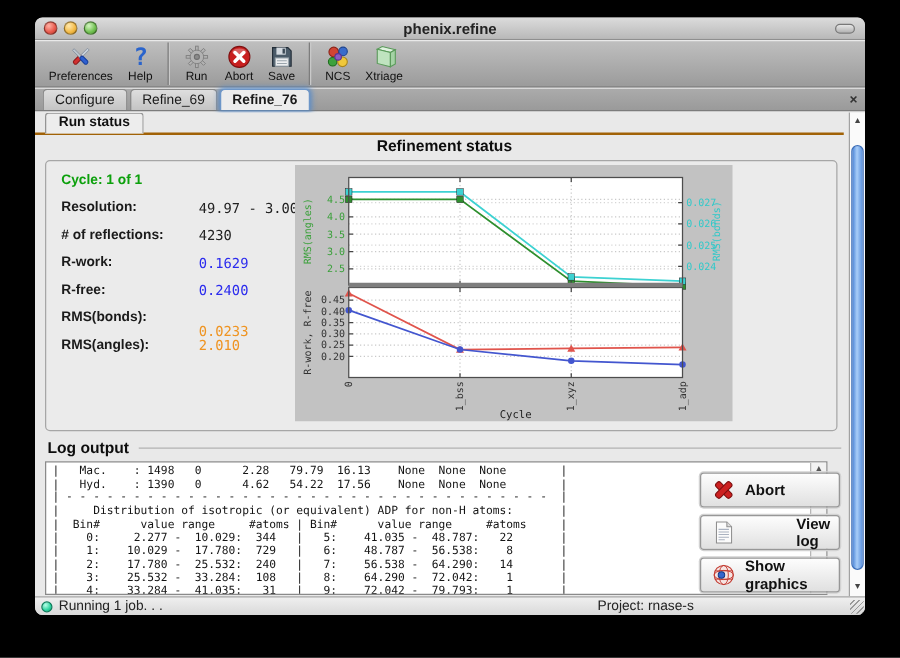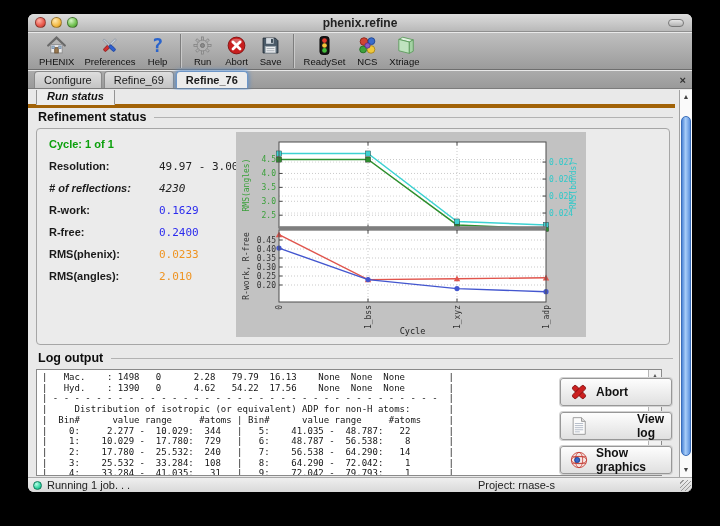--- a/index.html
+++ b/index.html
@@ -38,21 +38,21 @@
          border:1px solid #8a8a8a; border-bottom:none; border-radius:4px 4px 0 0;
          background:linear-gradient(#dedede,#c4c4c4); height:17px; }
   .tab.active { background:#ececec; font-weight:bold; border-color:#6d96c8;
                 box-shadow:0 0 4px 1px rgba(90,140,200,.9); }
   .nb-close { position:absolute; right:6px; top:2px; font-size:11px; color:#333;
               font-weight:bold; line-height:14px; }
   
   .main { position:absolute; left:0; top:76px; right:0; bottom:15px; background:#e9e9e9; }
   .content { position:absolute; left:0; top:0; right:13px; bottom:0; overflow:hidden; }
   .subtab-row { position:absolute; left:0; top:2px; right:4px; height:16px;
-                border-bottom:4px solid #a16207;font-style:italic; }
+                border-bottom:2px solid #a16207; }
   .subtab { position:absolute; left:8px; bottom:-1px; height:17px; padding:1px 10px;
             font-size:11px; font-weight:bold; color:#111; background:#ededed;
             border:1px solid #949494; border-bottom:1px solid #ededed; border-radius:3px 3px 0 0; }
   .heading { position:absolute; left:10px; right:6px; display:flex; align-items:center; }
   .heading .htext { font-size:12.5px; font-weight:bold; color:#0d0d0d; white-space:nowrap; }
   .heading .rule { flex:1; height:1px; background:#b2b2b2; margin-left:8px; }
   .panel { position:absolute; left:8px; top:38px; width:634px; height:217px;
            border:1px solid #a6a6a6; border-radius:4px; background:#ebebeb; }
   .stat-row { position:absolute; left:12px; height:14px; font-size:11px; white-space:nowrap; }
   .stat-label { font-weight:bold; color:#1a1a1a; }
@@ -106,32 +106,20 @@
     <span class="tl yel"></span>
     <span class="tl grn"></span>
     <div class="win-title">phenix.refine</div>
     <span class="pill"></span>
   </div>
 
   <div class="toolbar">
       <div class="tb-item">
         <span class="tb-icon">
           <svg viewBox="0 0 24 24">
-            <path d="M2.5 12 L12 3 L21.5 12" fill="none" stroke="#6a6a6a" stroke-width="2.6" stroke-linecap="round"></path>
-            <rect x="5.5" y="11" width="13" height="9.5" fill="#ececec" stroke="#8a8a8a"></rect>
-            <rect x="10" y="14.5" width="4" height="6" fill="#9a7a50" stroke="#6d5130"></rect>
-            <rect x="6.8" y="12.6" width="2.6" height="2.8" fill="#aacccc" stroke="#7788aa"></rect>
-            <rect x="14.6" y="12.6" width="2.6" height="2.8" fill="#aacccc" stroke="#7788aa"></rect>
-          </svg>
-        </span>
-        <span class="tb-label">PHENIX</span>
-      </div>
-      <div class="tb-item">
-        <span class="tb-icon">
-          <svg viewBox="0 0 24 24">
             <g transform="rotate(45 12 12)">
               <rect x="10.9" y="2" width="2.2" height="9.5" fill="#c8d0d8" stroke="#8892a0" stroke-width="0.8"></rect>
               <rect x="10.1" y="11" width="3.8" height="9.5" rx="1.8" fill="#d23030" stroke="#8d1a1a"></rect>
             </g>
             <g transform="rotate(-45 12 12)">
               <rect x="10.9" y="2.5" width="2.2" height="10" fill="#bcc6ce" stroke="#8892a0" stroke-width="0.8"></rect>
               <rect x="10.1" y="12" width="3.8" height="8.5" rx="1.8" fill="#2e5fd0" stroke="#16409c"></rect>
             </g>
           </svg>
         </span>
@@ -185,31 +173,20 @@
             <line x1="7.5" y1="15.5" x2="16.5" y2="15.5" stroke="#9aa4ac"></line>
             <line x1="7.5" y1="18" x2="16.5" y2="18" stroke="#9aa4ac"></line>
           </svg>
         </span>
         <span class="tb-label">Save</span>
       </div>
       <div class="tb-sep"></div>
       <div class="tb-item">
         <span class="tb-icon">
           <svg viewBox="0 0 24 24">
-            <rect x="6.8" y="1.8" width="10.4" height="20.4" rx="3" fill="#161616" stroke="#000"></rect>
-            <circle cx="12" cy="6.4" r="2.7" fill="#e23a2e"></circle>
-            <circle cx="12" cy="12" r="2.7" fill="#f5c53a"></circle>
-            <circle cx="12" cy="17.6" r="2.7" fill="#43bb3a"></circle>
-          </svg>
-        </span>
-        <span class="tb-label">ReadySet</span>
-      </div>
-      <div class="tb-item">
-        <span class="tb-icon">
-          <svg viewBox="0 0 24 24">
             <circle cx="8" cy="7.5" r="4.4" fill="#d04434" stroke="#8d2418"></circle>
             <circle cx="16.5" cy="7" r="3.9" fill="#3a6ccc" stroke="#1d448f"></circle>
             <circle cx="7" cy="16.5" r="3.9" fill="#3da23d" stroke="#1f6e1f"></circle>
             <circle cx="16" cy="16.5" r="4.4" fill="#f0c83a" stroke="#a8851c"></circle>
             <circle cx="12" cy="12" r="3" fill="#8a5cc4" stroke="#5a3390"></circle>
           </svg>
         </span>
         <span class="tb-label">NCS</span>
       </div>
       <div class="tb-item">
@@ -231,33 +208,33 @@
       <span class="nb-close">×</span>
   </div>
 
   <div class="main">
     <div class="content">
 
       <div class="subtab-row">
         <span class="subtab">Run status</span>
       </div>
 
-      <div class="heading" style="top:20px;">
+      <div class="heading" style="top:20px;flex-direction:column;">
         <span class="htext">Refinement status</span>
         <span class="rule"></span>
       </div>
 
       <div class="panel">
         <div id="stats-list">
             <div class="stat-row" style="top: 9px;"><span class="stat-label" style="color: rgb(12, 160, 12);">Cycle: 1 of 1</span></div>
             <div class="stat-row" style="top: 31px;"><span class="stat-label">Resolution:</span><span class="stat-value" style="color: rgb(34, 34, 34);">49.97 - 3.00</span></div>
-            <div class="stat-row" style="top: 53px; font-style: italic;"><span class="stat-label"># of reflections:</span><span class="stat-value" style="color: rgb(34, 34, 34);">4230</span></div>
+            <div class="stat-row" style="top: 53px;"><span class="stat-label"># of reflections:</span><span class="stat-value" style="color: rgb(34, 34, 34);">4230</span></div>
             <div class="stat-row" style="top: 75px;"><span class="stat-label">R-work:</span><span class="stat-value" style="color: rgb(43, 43, 238);">0.1629</span></div>
             <div class="stat-row" style="top: 97px;"><span class="stat-label">R-free:</span><span class="stat-value" style="color: rgb(43, 43, 238); text-align: right;">0.2400</span></div>
-            <div class="stat-row" style="top: 119px;"><span class="stat-label">RMS(phenix):</span><span class="stat-value" style="color: rgb(239, 148, 34);">0.0233</span></div>
+            <div class="stat-row" style="top: 119px;"><span class="stat-label">RMS(bonds):</span><span class="stat-value" style="color: rgb(239, 148, 34); margin-top: 11px;">0.0233</span></div>
             <div class="stat-row" style="top: 141px;"><span class="stat-label">RMS(angles):</span><span class="stat-value" style="color: rgb(239, 148, 34);">2.010</span></div>
           </div>
         <div class="chart-wrap">
           <svg id="chart" width="350" height="205" viewBox="0 0 350 205">
               <rect x="43" y="10" width="267" height="86" fill="#ffffff"></rect>
               <line x1="132" y1="10" x2="132" y2="96" stroke="#c9c9c9" stroke-dasharray="1,2"></line>
               <line x1="221" y1="10" x2="221" y2="96" stroke="#c9c9c9" stroke-dasharray="1,2"></line>
               <line x1="43" y1="83.19741100323624" x2="310" y2="83.19741100323624" stroke="#c9c9c9" stroke-dasharray="1,2"></line>
               <line x1="43" y1="83.19741100323624" x2="46.5" y2="83.19741100323624" stroke="#444"></line>
               <text x="40" y="85.99741100323624" text-anchor="end" font-size="8" fill="#3aa03a">2.5</text>

